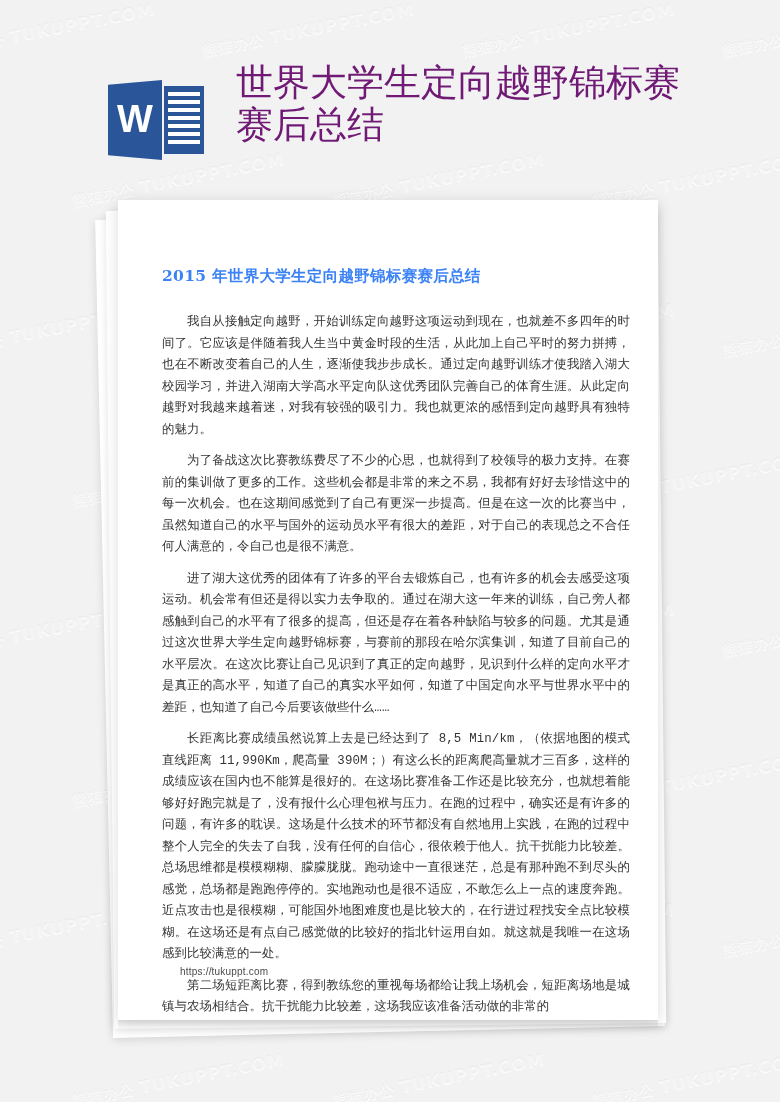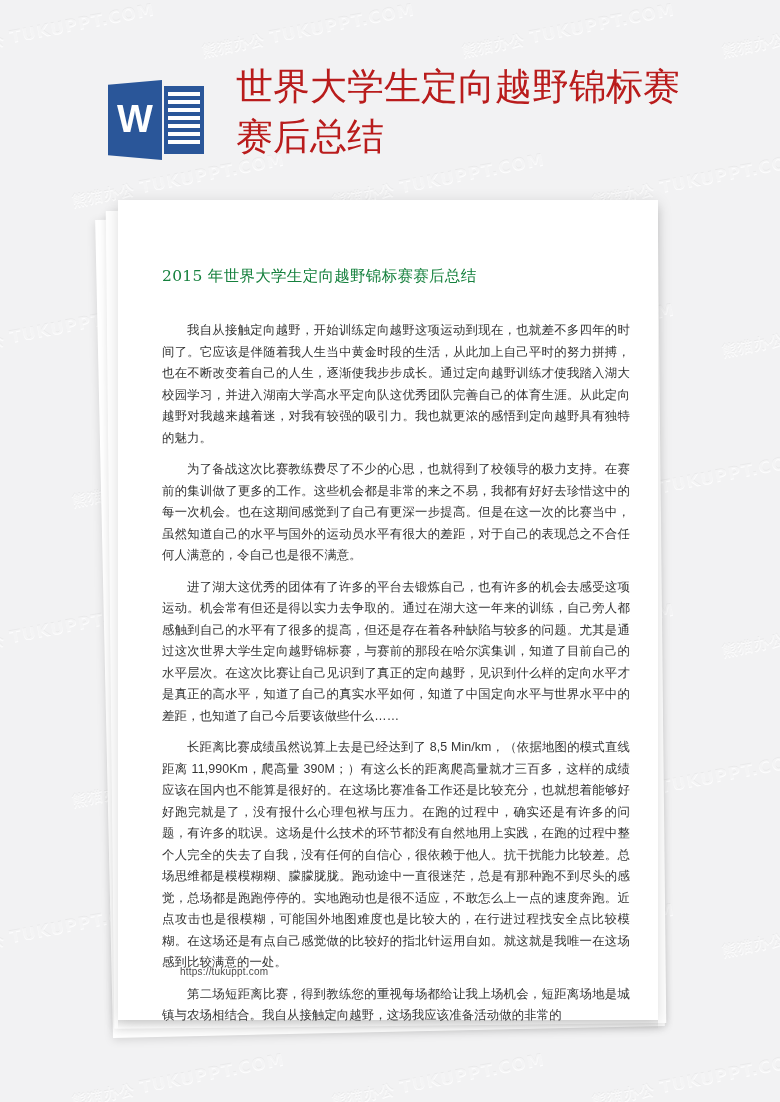--- a/index.html
+++ b/index.html
@@ -85,25 +85,25 @@
     background: #ffffff;
     margin-bottom: 4px;
   }
   #word-icon .wi-line:last-child { margin-bottom: 0; }
 
   #header-title {
     position: absolute;
     left: 236px;
     top: 62px;
     width: 470px;
-    color: #b91c1c;
+    color: #701a75;
     font-family: "DejaVu Sans", "Liberation Sans", sans-serif;
     font-size: 37px;
     font-weight: 400;
-    line-height: 50px;
+    line-height: 42px;
     letter-spacing: 0px;
   }
 
   
   .sheet {
     position: absolute;
     background: #ffffff;
     z-index: 8;
   }
   #sheet-back-2 {
@@ -140,38 +140,38 @@
     padding: 0;
     box-sizing: border-box;
   }
   #doc-title {
     position: absolute;
     left: 44px;
     top: 66px;
     width: 460px;
     font-family: "DejaVu Serif", "Liberation Serif", serif;
     font-size: 15.5px;
-    font-weight: 400;
-    color: #15803d;
+    font-weight: 700;
+    color: #3b82f6;
     letter-spacing: 0.3px;
   }
   #doc-paragraphs {
     position: absolute;
     left: 44px;
     top: 112px;
     width: 468px;
   }
   .doc-p {
-    font-family: Liberation Sans, sans-serif;
+    font-family: Liberation Mono, monospace;
     font-size: 12.4px;
     line-height: 21.5px;
     color: #333333;
     text-align: justify;
     text-indent: 25px;
-    margin: 8px 0 10px 0;
+    margin: 0 0 10px 0;
     letter-spacing: 0.1px;
   }
   #doc-footer-url {
     position: absolute;
     left: 62px;
     top: 766px;
     font-family: "Liberation Sans", "DejaVu Sans", sans-serif;
     font-size: 10px;
     color: #4a4a4a;
     letter-spacing: 0.2px;
@@ -253,18 +253,18 @@
 <div class="sheet" id="sheet-front">
   <div id="doc-content">
 
     <div id="doc-title">2015 年世界大学生定向越野锦标赛赛后总结</div>
 
     <div id="doc-paragraphs">
         <p class="doc-p">我自从接触定向越野，开始训练定向越野这项运动到现在，也就差不多四年的时间了。它应该是伴随着我人生当中黄金时段的生活，从此加上自己平时的努力拼搏，也在不断改变着自己的人生，逐渐使我步步成长。通过定向越野训练才使我踏入湖大校园学习，并进入湖南大学高水平定向队这优秀团队完善自己的体育生涯。从此定向越野对我越来越着迷，对我有较强的吸引力。我也就更浓的感悟到定向越野具有独特的魅力。</p>
         <p class="doc-p">为了备战这次比赛教练费尽了不少的心思，也就得到了校领导的极力支持。在赛前的集训做了更多的工作。这些机会都是非常的来之不易，我都有好好去珍惜这中的每一次机会。也在这期间感觉到了自己有更深一步提高。但是在这一次的比赛当中，虽然知道自己的水平与国外的运动员水平有很大的差距，对于自己的表现总之不合任何人满意的，令自己也是很不满意。</p>
         <p class="doc-p">进了湖大这优秀的团体有了许多的平台去锻炼自己，也有许多的机会去感受这项运动。机会常有但还是得以实力去争取的。通过在湖大这一年来的训练，自己旁人都感触到自己的水平有了很多的提高，但还是存在着各种缺陷与较多的问题。尤其是通过这次世界大学生定向越野锦标赛，与赛前的那段在哈尔滨集训，知道了目前自己的水平层次。在这次比赛让自己见识到了真正的定向越野，见识到什么样的定向水平才是真正的高水平，知道了自己的真实水平如何，知道了中国定向水平与世界水平中的差距，也知道了自己今后要该做些什么……</p>
         <p class="doc-p">长距离比赛成绩虽然说算上去是已经达到了 8,5 Min/km，（依据地图的模式直线距离 11,990Km，爬高量 390M；）有这么长的距离爬高量就才三百多，这样的成绩应该在国内也不能算是很好的。在这场比赛准备工作还是比较充分，也就想着能够好好跑完就是了，没有报什么心理包袱与压力。在跑的过程中，确实还是有许多的问题，有许多的耽误。这场是什么技术的环节都没有自然地用上实践，在跑的过程中整个人完全的失去了自我，没有任何的自信心，很依赖于他人。抗干扰能力比较差。总场思维都是模模糊糊、朦朦胧胧。跑动途中一直很迷茫，总是有那种跑不到尽头的感觉，总场都是跑跑停停的。实地跑动也是很不适应，不敢怎么上一点的速度奔跑。近点攻击也是很模糊，可能国外地图难度也是比较大的，在行进过程找安全点比较模糊。在这场还是有点自己感觉做的比较好的指北针运用自如。就这就是我唯一在这场感到比较满意的一处。</p>
-        <p class="doc-p">第二场短距离比赛，得到教练您的重视每场都给让我上场机会，短距离场地是城镇与农场相结合。我自从接触定向越野，这场我应该准备活动做的非常的</p>
+        <p class="doc-p">第二场短距离比赛，得到教练您的重视每场都给让我上场机会，短距离场地是城镇与农场相结合。抗干扰能力比较差，这场我应该准备活动做的非常的</p>
       </div>
 
     <div id="doc-footer-url">https://tukuppt.com</div>
   </div>
 </div>
 
 </body></html>

